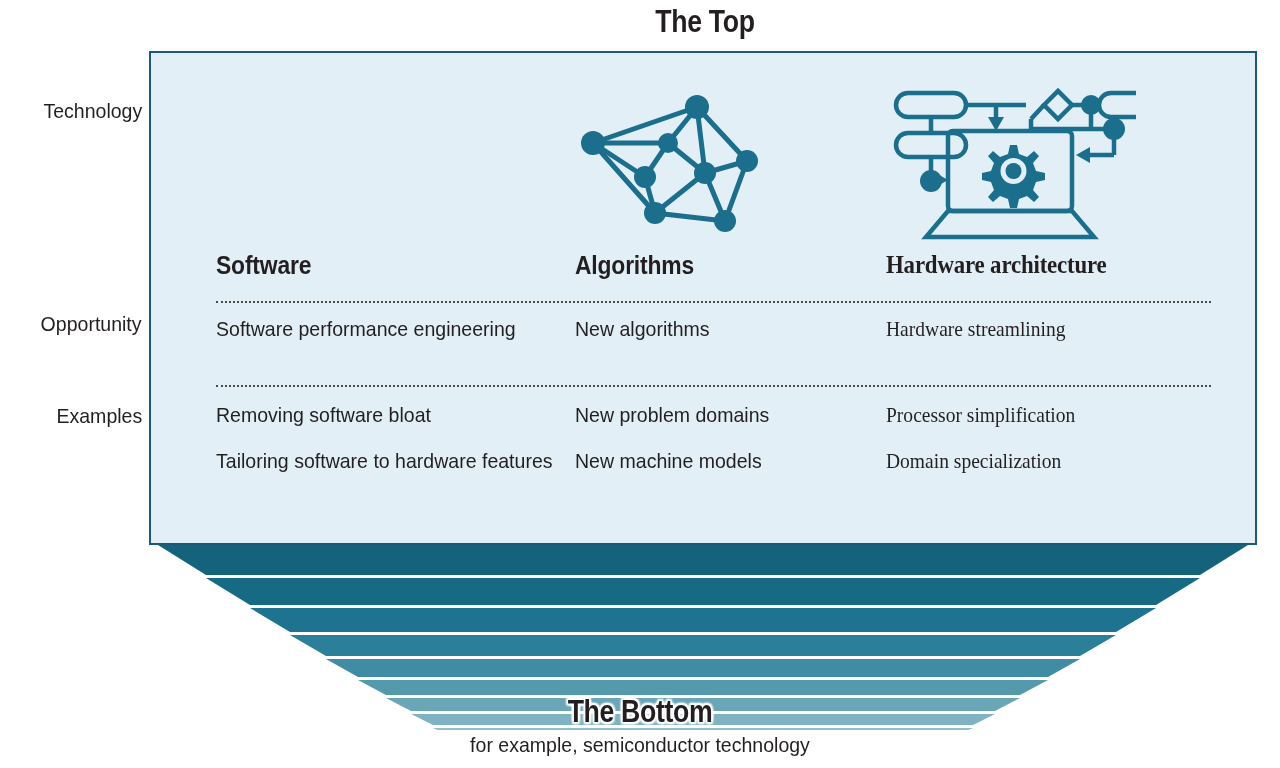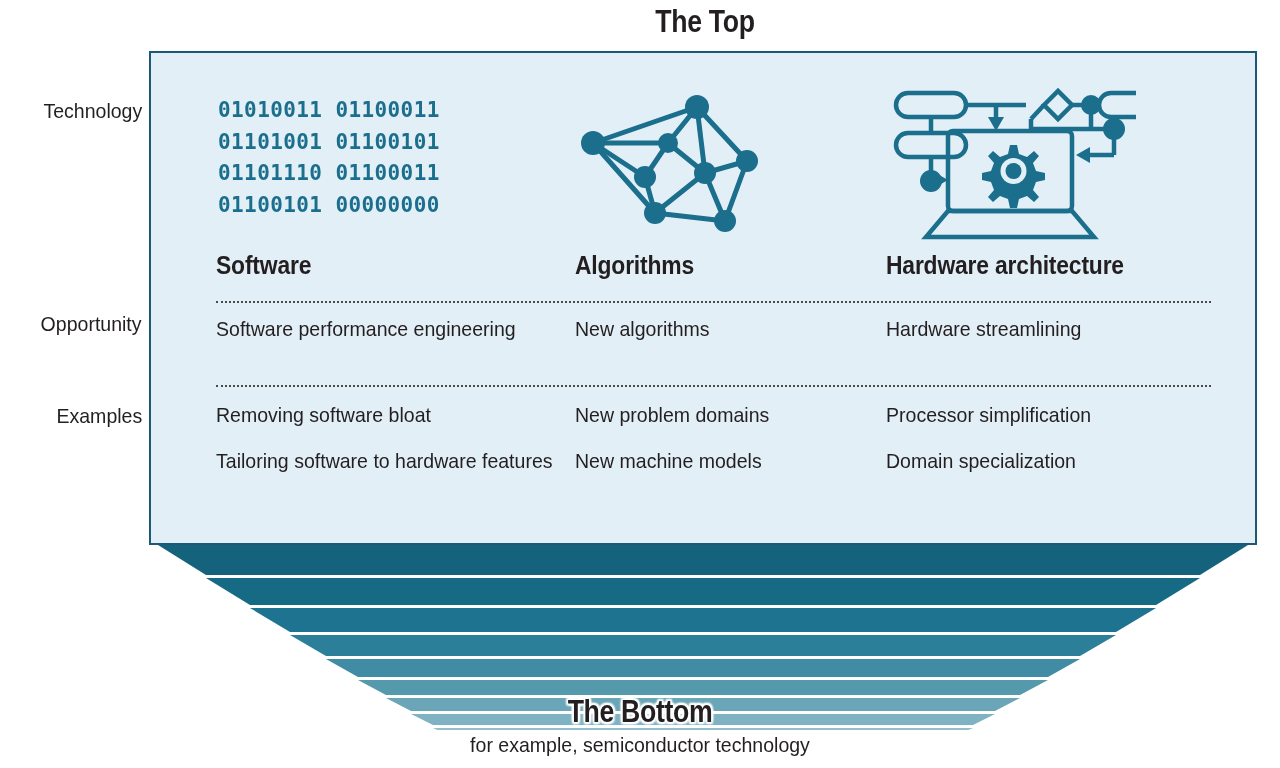--- a/index.html
+++ b/index.html
@@ -60,21 +60,21 @@
   }
 
   
   .col {
     position: absolute;
     top: 0;
     height: 100%;
   }
   #col-0 { left: 65px;  width: 345px; }
   #col-1 { left: 424px; width: 300px; }
-  #col-2 { left: 735px; width: 340px; }
+  #col-2 { left: 735px; width: 340px; font-family: Liberation Serif, serif; }
 
   
   .tech-art {
     position: absolute;
     top: 32px;
     left: 0;
     height: 165px;
     width: 100%;
   }
 
@@ -185,26 +185,20 @@
 <div class="axis-label" id="label-opportunity">Opportunity</div>
 <div class="axis-label" id="label-examples">Examples</div>
 
 <div id="panel">
 
   <div class="dotted" id="dot-1"></div>
   <div class="dotted" id="dot-2"></div>
 
   <div class="col" id="col-0">
 
-    <div class="tech-art">
-      <div class="binary-block"><span>01010011 01100011</span>
-<span>01101001 01100101</span>
-<span>01101110 01100011</span>
-<span>01100101 00000000</span></div>
-    </div>
 
     <div class="col-heading">Software</div>
 
     <div class="cell row-opportunity">Software performance engineering</div>
     <div class="cell row-example-1">Removing software bloat</div>
     <div class="cell row-example-2">Tailoring software to hardware features</div>
   </div>
 
   <div class="col" id="col-1">
 

